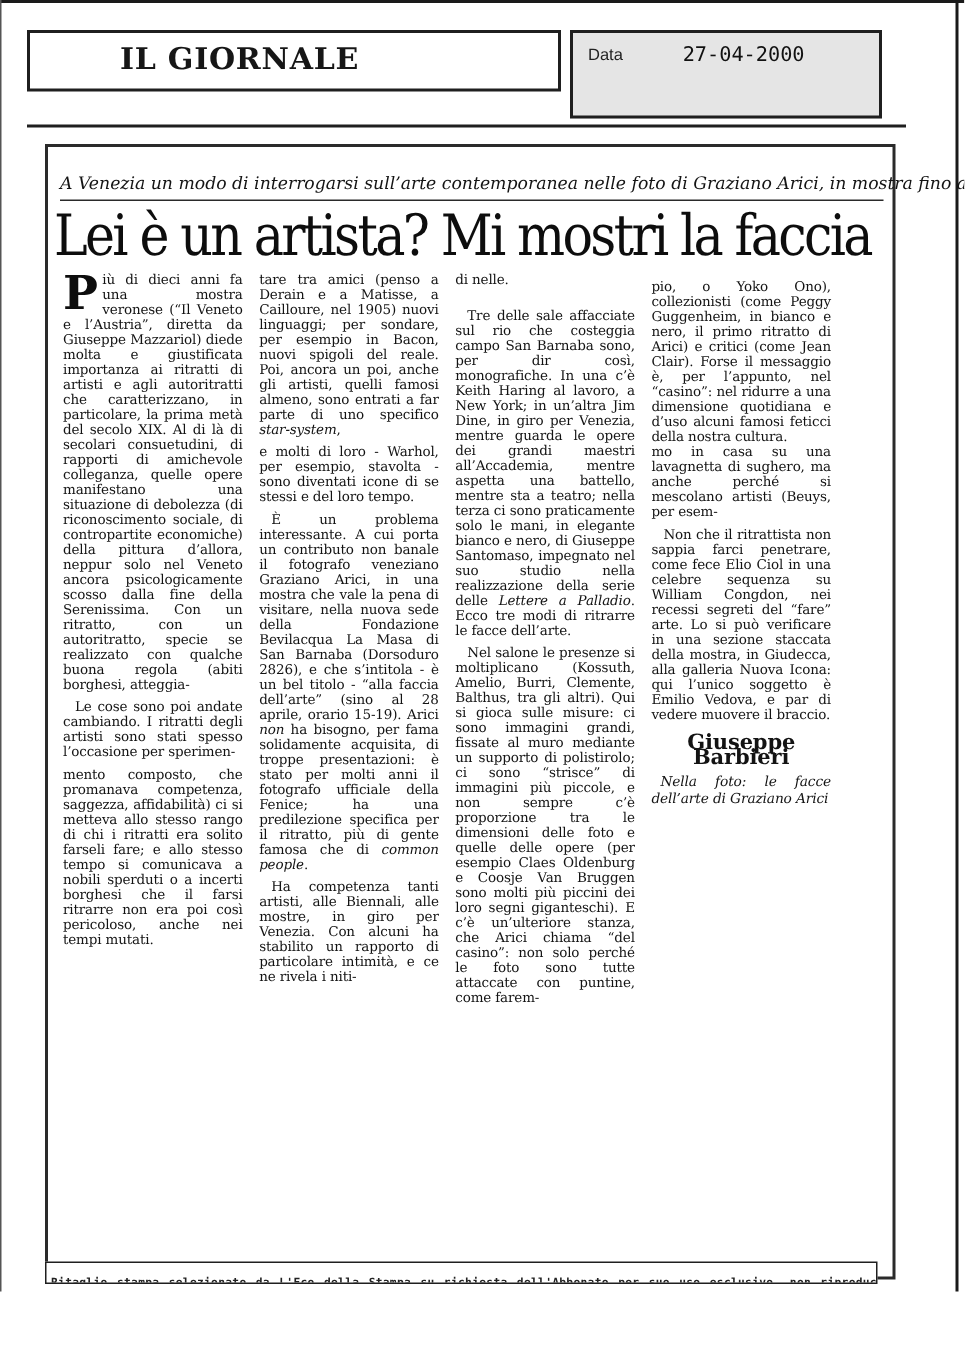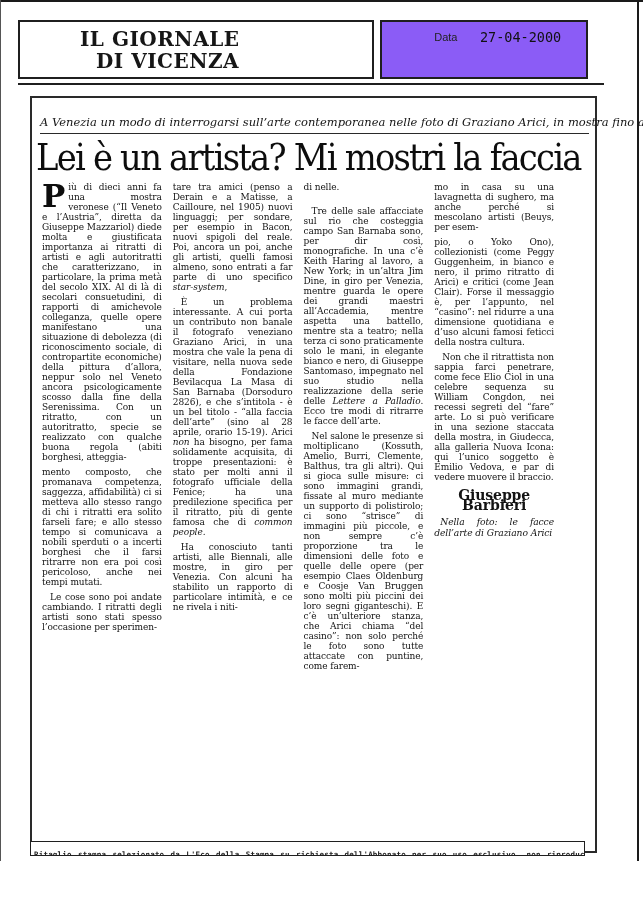--- a/index.html
+++ b/index.html
@@ -3,29 +3,29 @@
 <meta charset="utf-8">
 <style>
   html,body{margin:0;padding:0;background:#ffffff;}
   .page{position:relative;width:643px;height:900px;background:#ffffff;overflow:hidden;
         font-family:"DejaVu Serif",serif;color:#111;}
   
   .edge-top{position:absolute;left:0;top:0;width:643px;height:2px;background:#1a1a1a;}
   .edge-right{position:absolute;left:637px;top:0;width:2px;height:861px;background:#1a1a1a;}
   .edge-left{position:absolute;left:0;top:0;width:1px;height:861px;background:#555;}
   
-  .masthead-box{position:absolute;left:18px;top:20px;width:356px;height:59px;
+  .masthead-box{position:absolute;left:18px;top:20px;width:356px;height:41px;
         border:2px solid #1f1f1f;box-sizing:border-box;background:#fff;}
   .mast1,.mast2{font-family:"DejaVu Serif",serif;font-weight:bold;font-size:20px;line-height:22px;
         letter-spacing:.5px;color:#161616;}
   .mast1{margin:6px 0 0 60px;}
   .mast2{margin:0 0 0 76px;}
   
   .meta-box{position:absolute;left:380px;top:20px;width:208px;height:59px;
-        border:2px solid #1f1f1f;box-sizing:border-box;background:#8b5cf6;padding:4px 0 0 10px;text-align:center;}
+        border:2px solid #1f1f1f;box-sizing:border-box;background:#e5e5e5;padding:4px 0 0 10px;}
   .meta-row{height:17px;white-space:nowrap;}
   .meta-label{display:inline-block;width:58px;font-family:"Liberation Sans",sans-serif;
         font-size:11px;color:#222;vertical-align:middle;}
   .meta-value{font-family:"DejaVu Sans Mono",monospace;font-size:13.5px;color:#111;vertical-align:middle;}
   .header-rule{position:absolute;left:18px;top:83px;width:586px;height:2px;background:#1f1f1f;}
   
   .article-box{position:absolute;left:30px;top:96px;width:567px;height:757px;
         border:2px solid #2a2a2a;box-sizing:border-box;background:#fff;}
   .kicker-wrap{margin:13px 6px 0 8px;border-bottom:1.5px solid #2a2a2a;padding-bottom:3px;
         text-align:center;}
@@ -54,56 +54,56 @@
 </head>
 <body>
 
 <div class="page">
   <div class="edge-top"></div>
   <div class="edge-right"></div>
   <div class="edge-left"></div>
 
   <div class="masthead-box">
     <div class="mast1">IL GIORNALE</div>
-    <div class="mast2">DI VICENZA</div>
   </div>
 
   <div class="meta-box">
     <div class="meta-row">
       <span class="meta-label">Data</span>
       <span class="meta-value">27-04-2000</span>
     </div>
   </div>
 
   <div class="header-rule"></div>
 
   <div class="article-box">
     <div class="kicker-wrap">
       <span class="kicker">A Venezia un modo di interrogarsi sull’arte contemporanea nelle foto di Graziano Arici, in mostra fino a domani</span>
     </div>
     <h1 class="headline">Lei è un artista? Mi mostri la faccia</h1>
     <div class="columns">
       <div class="col">
           <p class="para"><span class="dropcap">P</span>iù di dieci anni fa una mostra veronese (“Il Veneto e l’Austria”, diretta da Giuseppe Mazzariol) diede molta e giustificata importanza ai ritratti di artisti e agli autoritratti che caratterizzano, in particolare, la prima metà del secolo XIX. Al di là di secolari consuetudini, di rapporti di amichevole colleganza, quelle opere manifestano una situazione di debolezza (di riconoscimento sociale, di contropartite economiche) della pittura d’allora, neppur solo nel Veneto ancora psicologicamente scosso dalla fine della Serenissima. Con un ritratto, con un autoritratto, specie se realizzato con qualche buona regola (abiti borghesi, atteggia-</p>
+          <p class="para indent gap">Le cose sono poi andate cambiando. I ritratti degli artisti sono stati spesso l’occasione per sperimen-</p>
           <p class="para gap">mento composto, che promanava competenza, saggezza, affidabilità) ci si metteva allo stesso rango di chi i ritratti era solito farseli fare; e allo stesso tempo si comunicava a nobili sperduti o a incerti borghesi che il farsi ritrarre non era poi così pericoloso, anche nei tempi mutati.</p>
-          <p class="para indent gap">Le cose sono poi andate cambiando. I ritratti degli artisti sono stati spesso l’occasione per sperimen-</p>
         </div>
       <div class="col">
           <p class="para">tare tra amici (penso a Derain e a Matisse, a Cailloure, nel 1905) nuovi linguaggi; per sondare, per esempio in Bacon, nuovi spigoli del reale. Poi, ancora un poi, anche gli artisti, quelli famosi almeno, sono entrati a far parte di uno specifico <i>star-system</i>,</p>
+          <p class="para gap">e molti di loro - Warhol, per esempio, stavolta - sono diventati icone di se stessi e del loro tempo.</p>
           <p class="para indent gap">È un problema interessante. A cui porta un contributo non banale il fotografo veneziano Graziano Arici, in una mostra che vale la pena di visitare, nella nuova sede della Fondazione Bevilacqua La Masa di San Barnaba (Dorsoduro 2826), e che s’intitola - è un bel titolo - “alla faccia dell’arte” (sino al 28 aprile, orario 15-19). Arici <i>non</i> ha bisogno, per fama solidamente acquisita, di troppe presentazioni: è stato per molti anni il fotografo ufficiale della Fenice; ha una predilezione specifica per il ritratto, più di gente famosa che di <i>common people</i>.</p>
-          <p class="para indent gap">Ha conosciuto tanti artisti, alle Biennali, alle mostre, in giro per Venezia. Con alcuni ha stabilito un rapporto di particolare intimità, e ce ne rivela i niti-</p>
+          <p class="para indent gap">Ha competenza tanti artisti, alle Biennali, alle mostre, in giro per Venezia. Con alcuni ha stabilito un rapporto di particolare intimità, e ce ne rivela i niti-</p>
         </div>
       <div class="col">
           <p class="para">di nelle.</p>
           <p class="para indent">Tre delle sale affacciate sul rio che costeggia campo San Barnaba sono, per dir così, monografiche. In una c’è Keith Haring al lavoro, a New York; in un’altra Jim Dine, in giro per Venezia, mentre guarda le opere dei grandi maestri all’Accademia, mentre aspetta una battello, mentre sta a teatro; nella terza ci sono praticamente solo le mani, in elegante bianco e nero, di Giuseppe Santomaso, impegnato nel suo studio nella realizzazione della serie delle <i>Lettere a Palladio</i>. Ecco tre modi di ritrarre le facce dell’arte.</p>
           <p class="para indent gap">Nel salone le presenze si moltiplicano (Kossuth, Amelio, Burri, Clemente, Balthus, tra gli altri). Qui si gioca sulle misure: ci sono immagini grandi, fissate al muro mediante un supporto di polistirolo; ci sono “strisce” di immagini più piccole, e non sempre c’è proporzione tra le dimensioni delle foto e quelle delle opere (per esempio Claes Oldenburg e Coosje Van Bruggen sono molti più piccini dei loro segni giganteschi). E c’è un’ulteriore stanza, che Arici chiama “del casino”: non solo perché le foto sono tutte attaccate con puntine, come farem-</p>
         </div>
       <div class="col">
+          <p class="para gap">pio, o Yoko Ono), collezionisti (come Peggy Guggenheim, in bianco e nero, il primo ritratto di Arici) e critici (come Jean Clair). Forse il messaggio è, per l’appunto, nel “casino”: nel ridurre a una dimensione quotidiana e d’uso alcuni famosi feticci della nostra cultura.</p>
           <p class="para">mo in casa su una lavagnetta di sughero, ma anche perché si mescolano artisti (Beuys, per esem-</p>
-          <p class="para gap">pio, o Yoko Ono), collezionisti (come Peggy Guggenheim, in bianco e nero, il primo ritratto di Arici) e critici (come Jean Clair). Forse il messaggio è, per l’appunto, nel “casino”: nel ridurre a una dimensione quotidiana e d’uso alcuni famosi feticci della nostra cultura.</p>
           <p class="para indent gap">Non che il ritrattista non sappia farci penetrare, come fece Elio Ciol in una celebre sequenza su William Congdon, nei recessi segreti del “fare” arte. Lo si può verificare in una sezione staccata della mostra, in Giudecca, alla galleria Nuova Icona: qui l’unico soggetto è Emilio Vedova, e par di vedere muovere il braccio.</p>
           <p class="para byline">Giuseppe Barbieri</p>
           <p class="para photo-note"><i>Nella foto: le facce dell’arte di Graziano Arici</i></p>
         </div>
     </div>
   </div>
 
   <div class="footer-box">
     <span class="footer-text">Ritaglio stampa selezionato da L'Eco della Stampa su richiesta dell'Abbonato per suo uso esclusivo, non riproducibile</span>
   </div>

